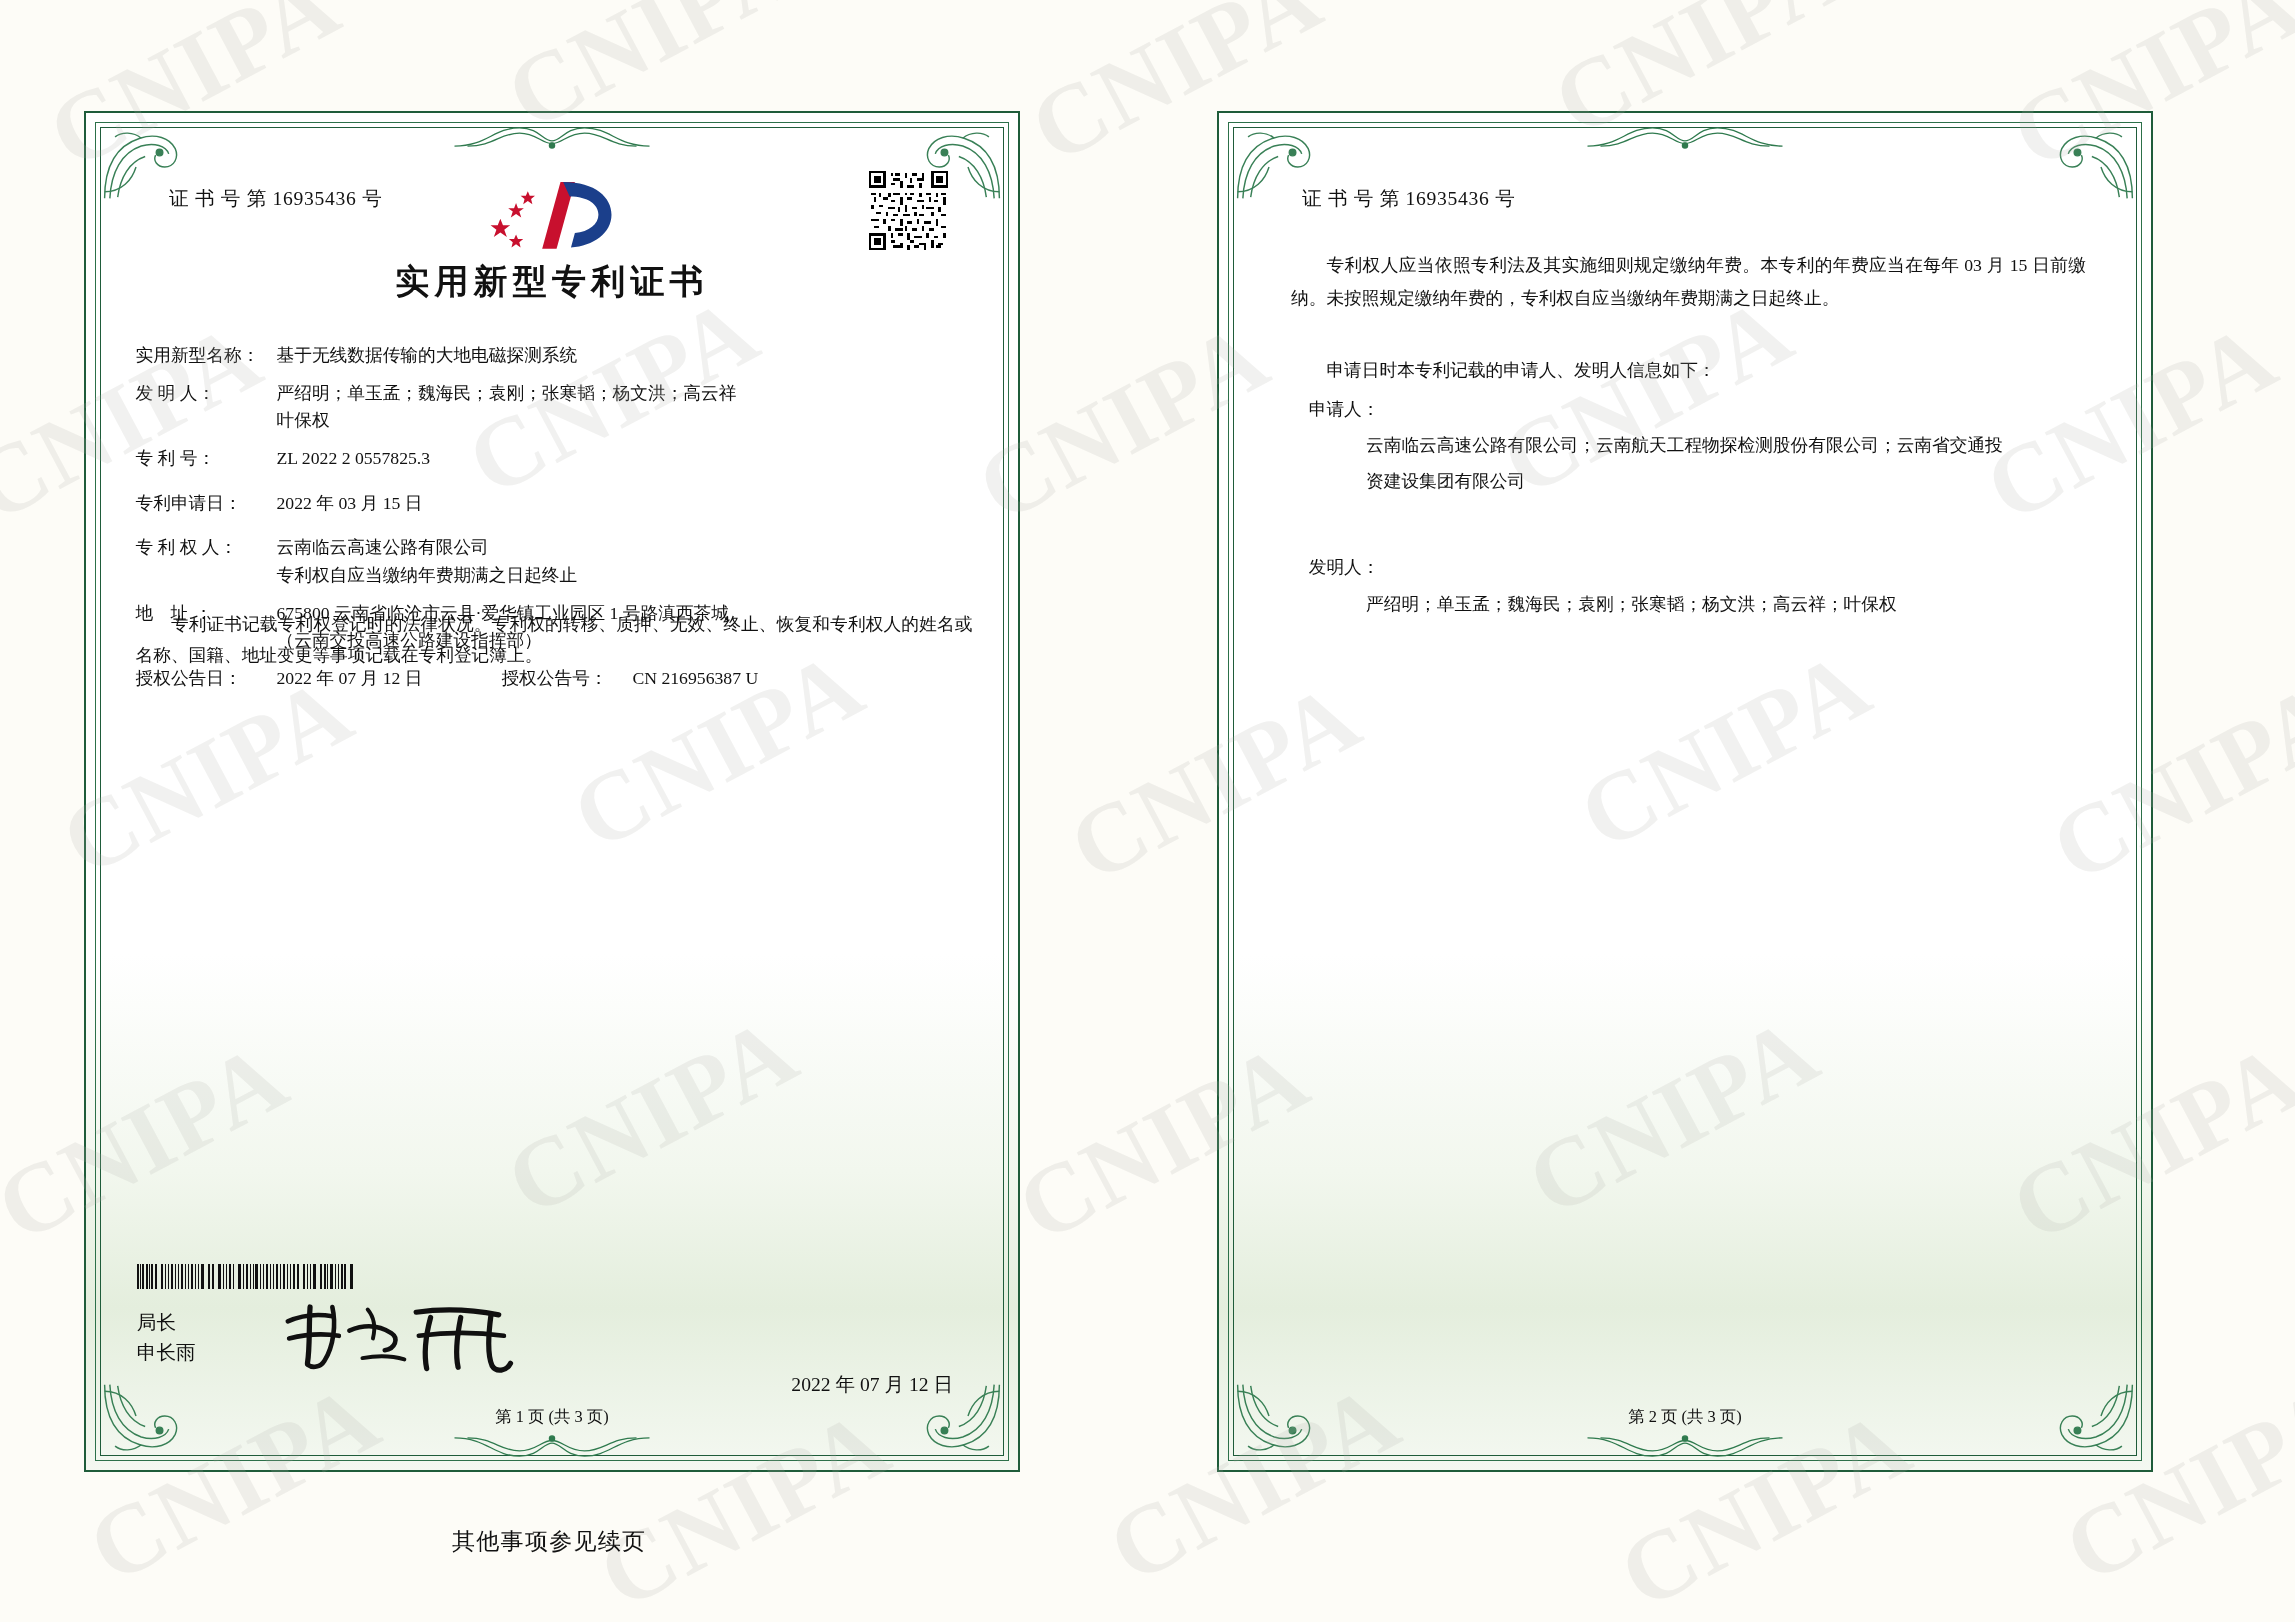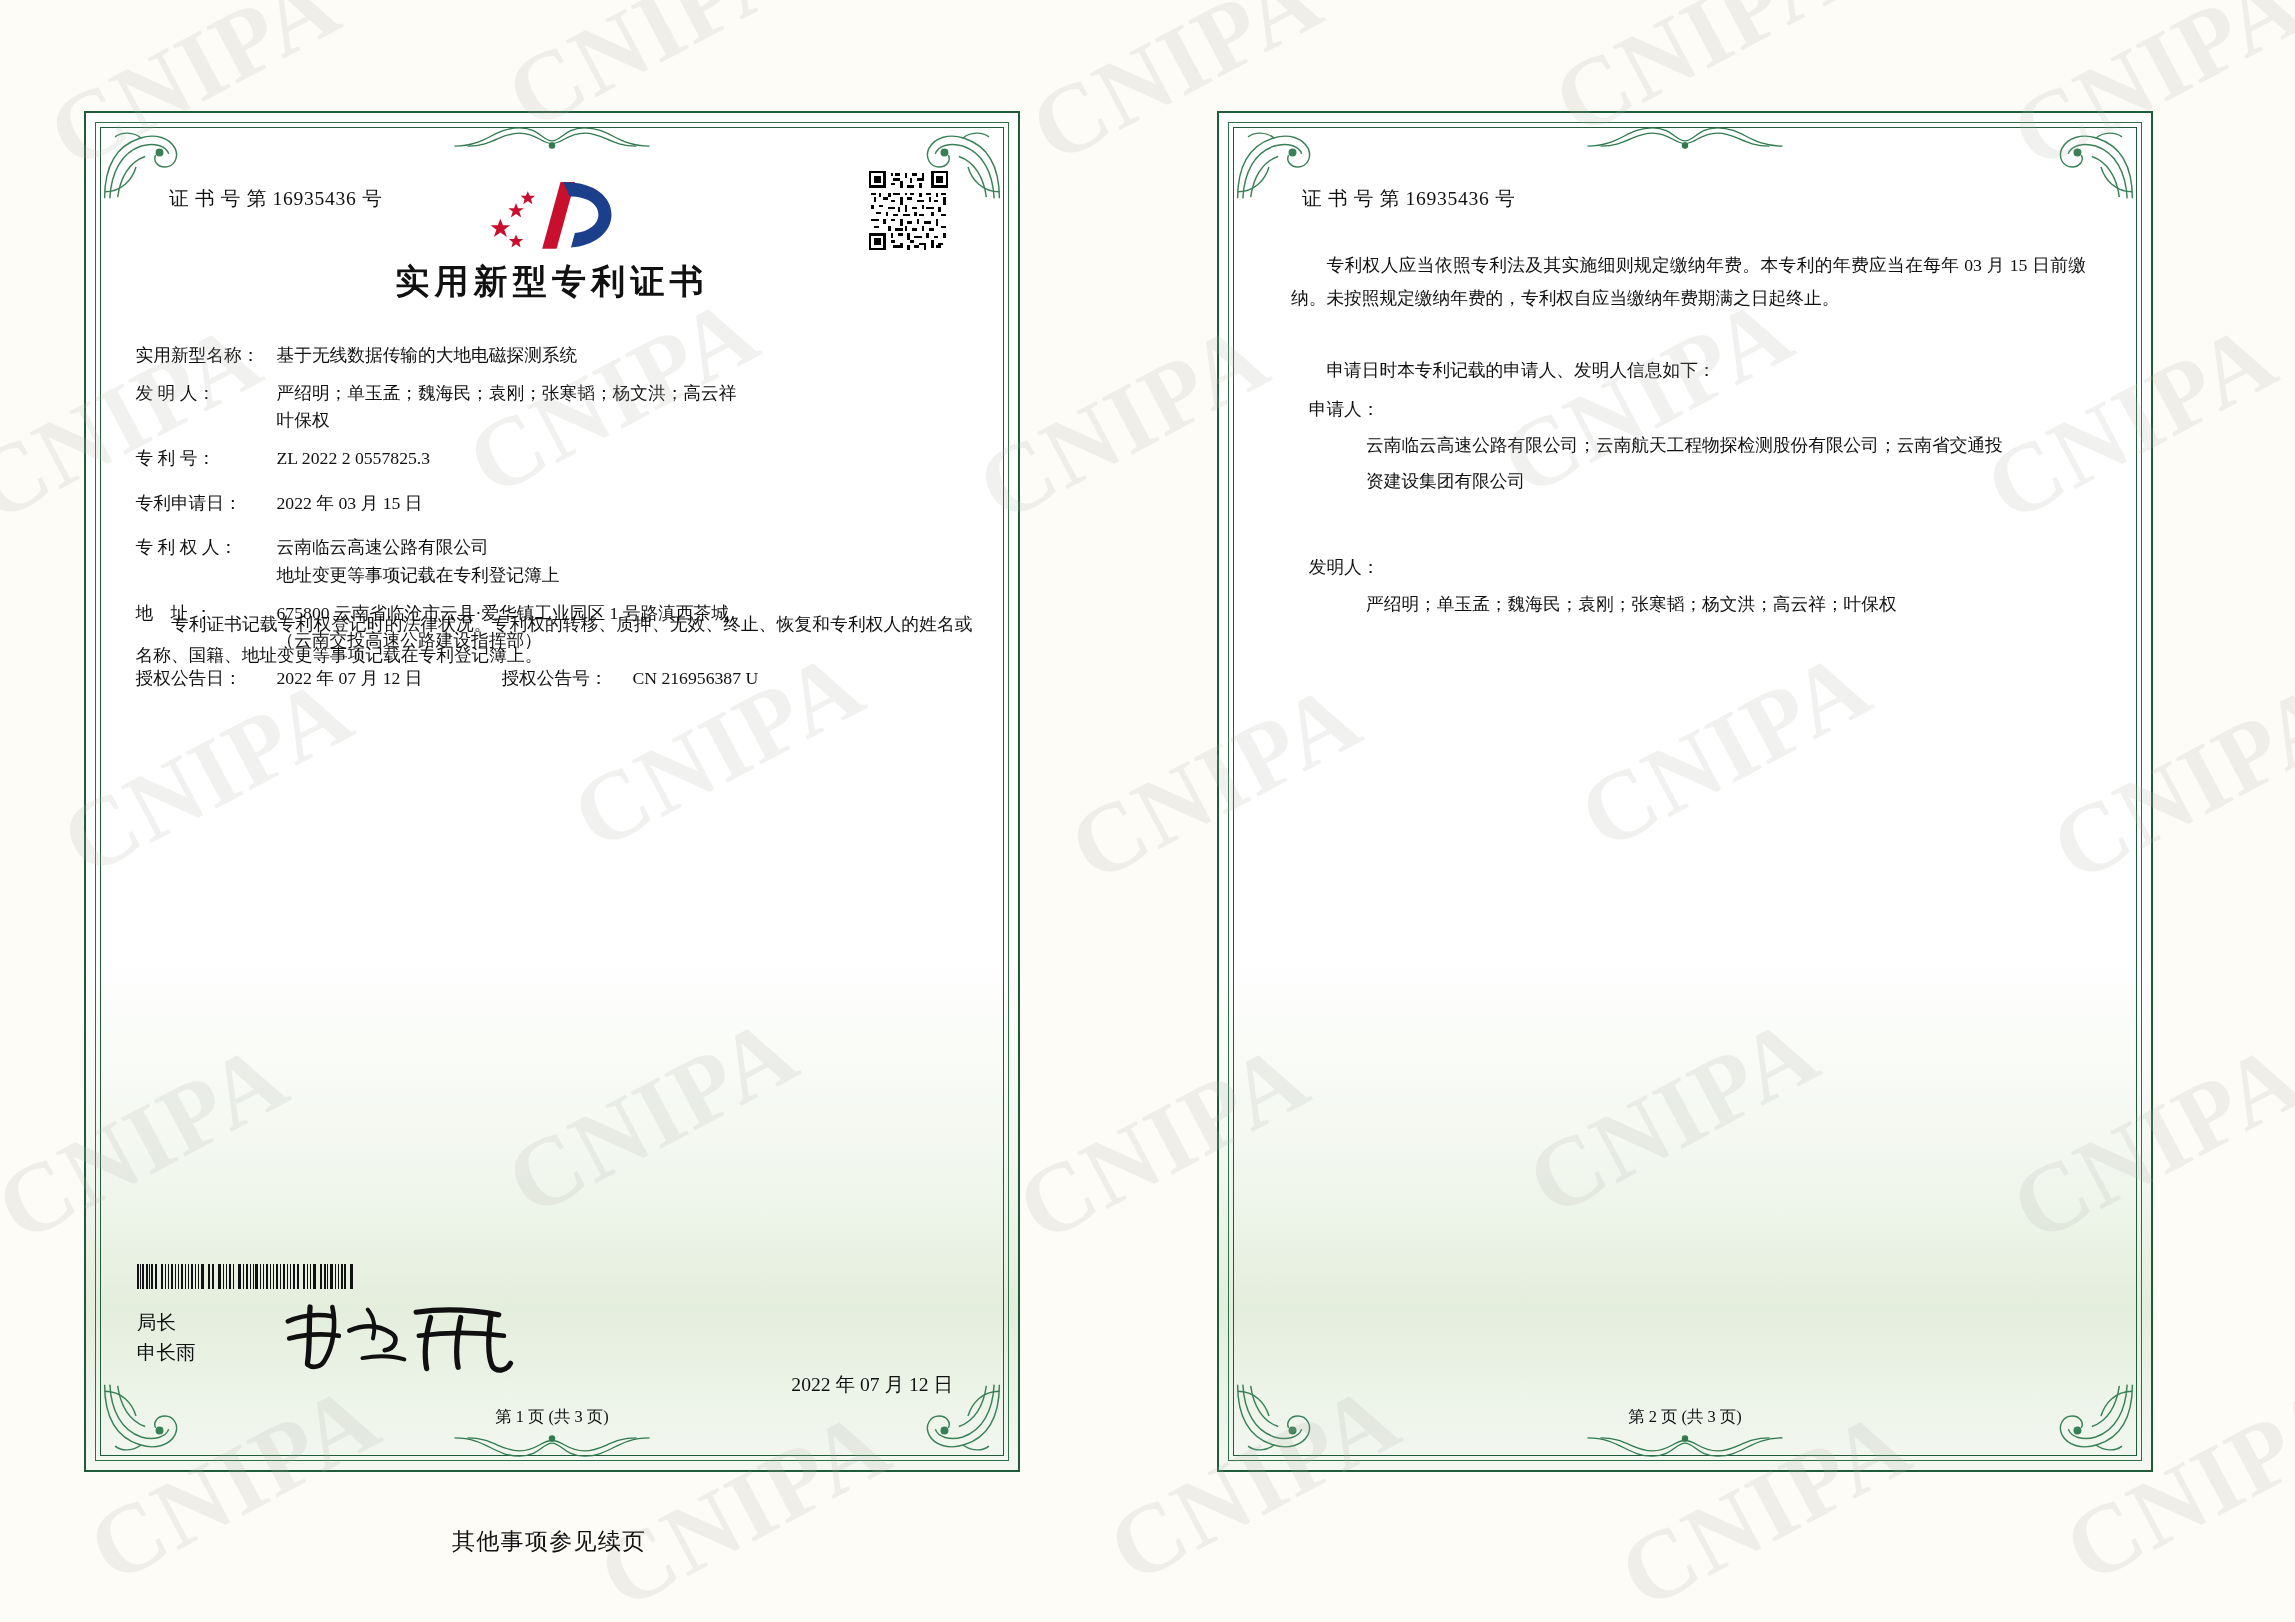--- a/index.html
+++ b/index.html
@@ -503,21 +503,21 @@
 
         <div class="frow">
           <div class="flabel">专利申请日：</div>
           <div class="fvalue">2022 年 03 月 15 日</div>
         </div>
 
         <div class="frow tight">
           <div class="flabel">专 利 权 人：</div>
           <div class="fvalue">
             <span>云南临云高速公路有限公司</span>
-            <span class="l2">地址变更等事项记载在专利登记簿上</span>
+            <span class="l2">专利权自应当缴纳年费期满之日起终止</span>
           </div>
         </div>
 
         <div class="frow tight">
           <div class="flabel sp">地 址：</div>
           <div class="fvalue">
             <span>675800  云南省临沧市云县·爱华镇工业园区 1 号路滇西茶城</span>
             <span class="l2">（云南交投高速公路建设指挥部）</span>
           </div>
         </div>

